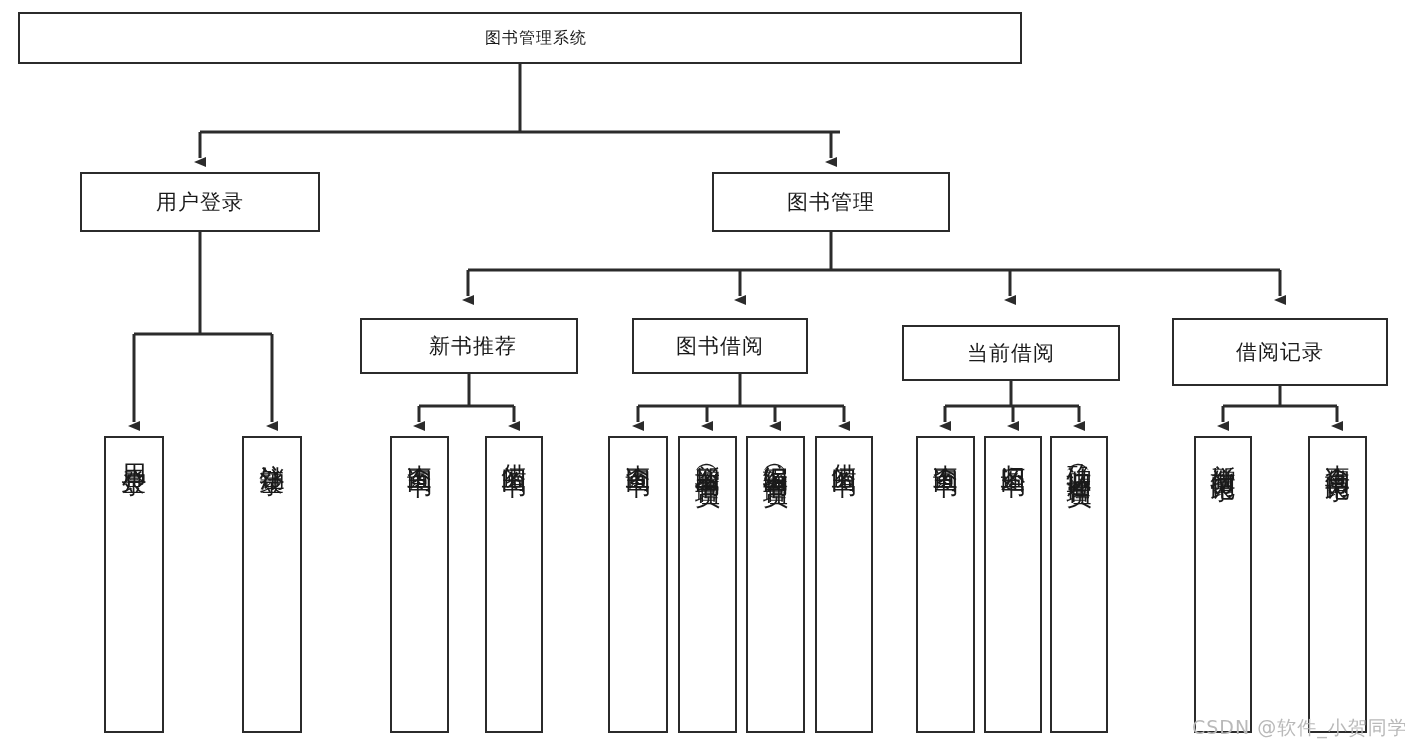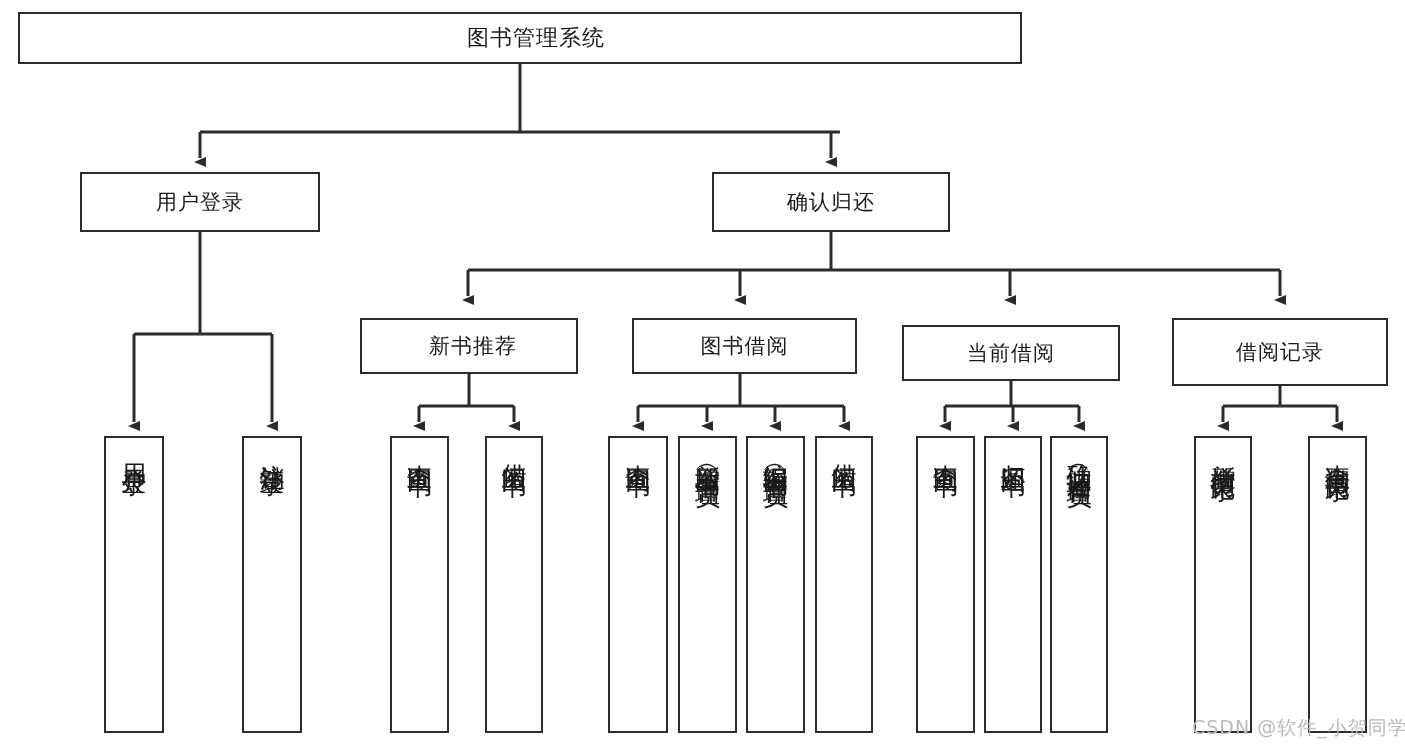--- a/index.html
+++ b/index.html
@@ -35,21 +35,21 @@
     display:block;
     text-align:center;
     line-height:1.18;
     white-space:pre-line;
   }
   
   .node.horiz .label{
     font-size:21px;
     letter-spacing:1px;
   }
-  .node.root .label{ font-size:22px;margin-left:32px; }
+  .node.root .label{ font-size:16px;margin-left:32px; }
   
   .node.vert{
     align-items:flex-start;
     justify-content:center;
     padding-top:6px;
   }
   .node.vert .label{
     writing-mode:vertical-rl;
     text-orientation:upright;
     font-size:25px;
@@ -122,27 +122,27 @@
   </svg>
 
   <div class="node horiz root" style="left:18px;top:12px;width:1004px;height:52px;">
     <span class="label">图书管理系统</span>
   </div>
 
   <div class="node horiz" style="left:80px;top:172px;width:240px;height:60px;">
     <span class="label">用户登录</span>
   </div>
   <div class="node horiz" style="left:712px;top:172px;width:238px;height:60px;">
-    <span class="label">确认归还</span>
+    <span class="label">图书管理</span>
   </div>
 
   <div class="node horiz" style="left:360px;top:318px;width:218px;height:56px;padding-left:8px;">
     <span class="label">新书推荐</span>
   </div>
-  <div class="node horiz" style="left:632px;top:318px;width:225px;height:56px;">
+  <div class="node horiz" style="left:632px;top:318px;width:176px;height:56px;">
     <span class="label">图书借阅</span>
   </div>
   <div class="node horiz" style="left:902px;top:325px;width:218px;height:56px;">
     <span class="label">当前借阅</span>
   </div>
   <div class="node horiz" style="left:1172px;top:318px;width:216px;height:68px;">
     <span class="label">借阅记录</span>
   </div>
 
   <div class="node vert" style="left:104px;top:436px;width:60px;height:297px;">

